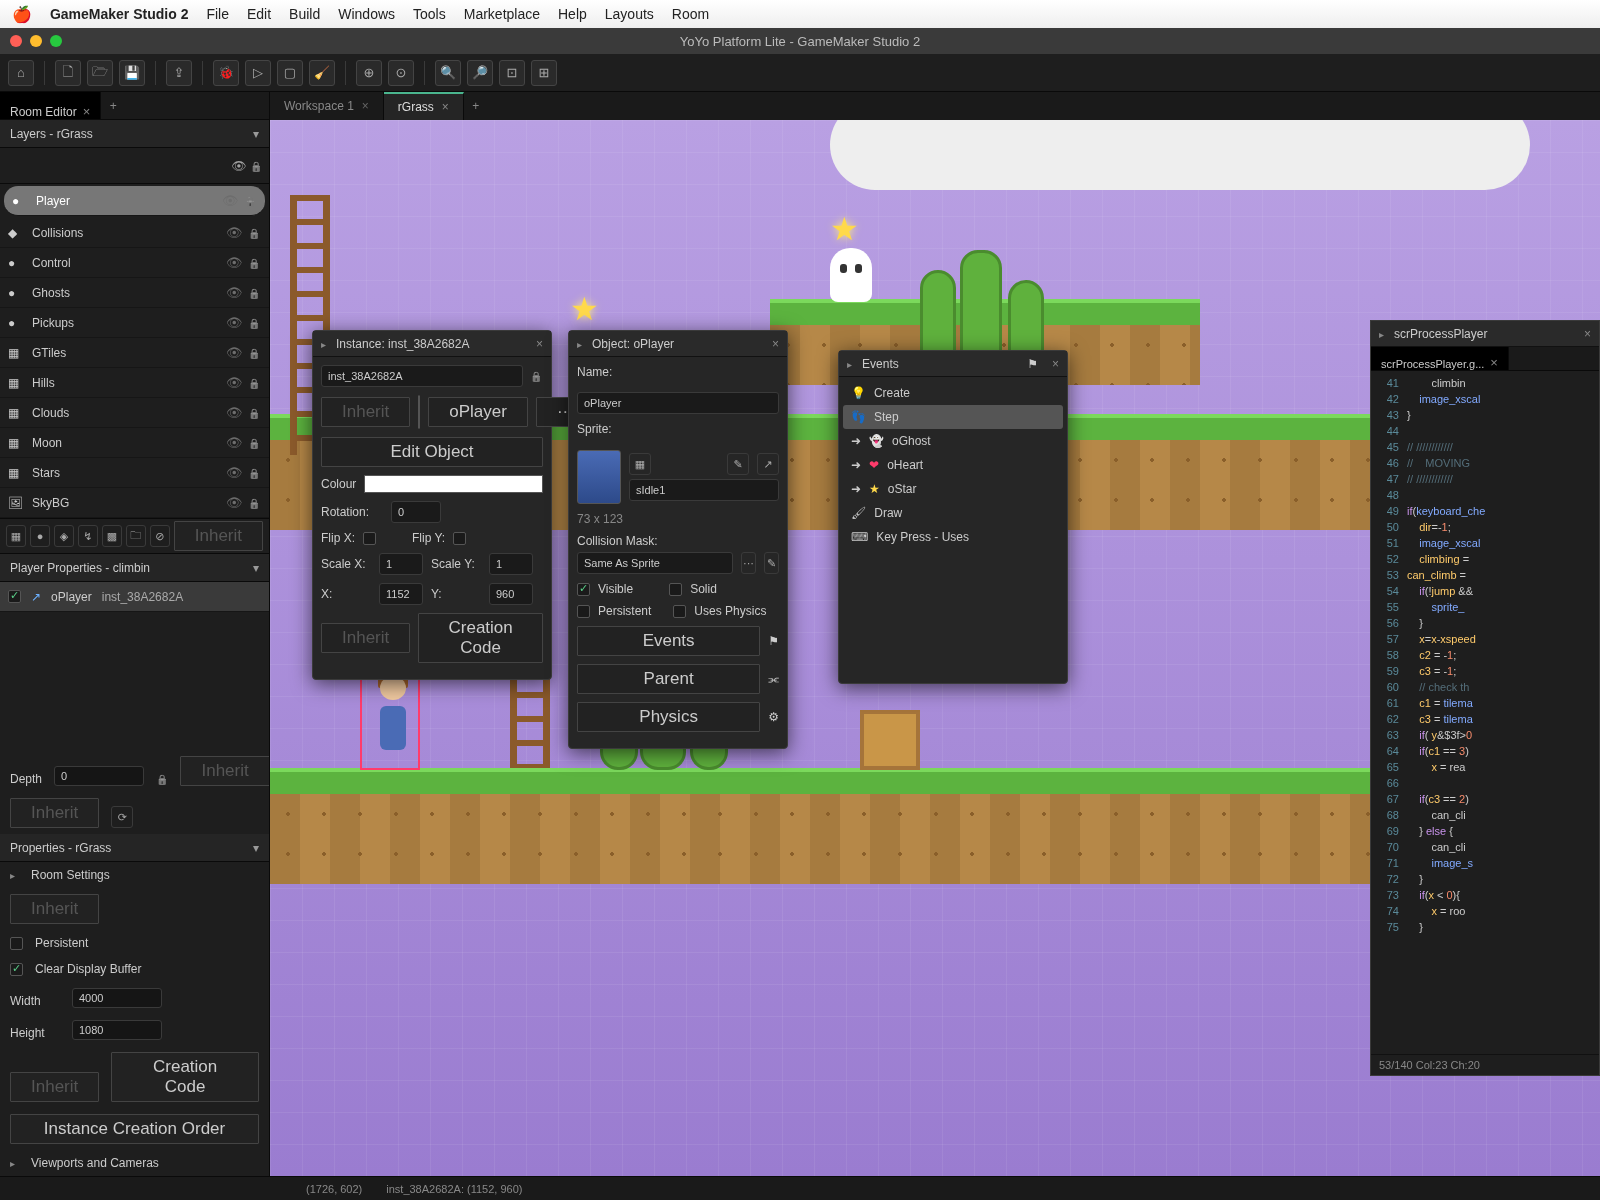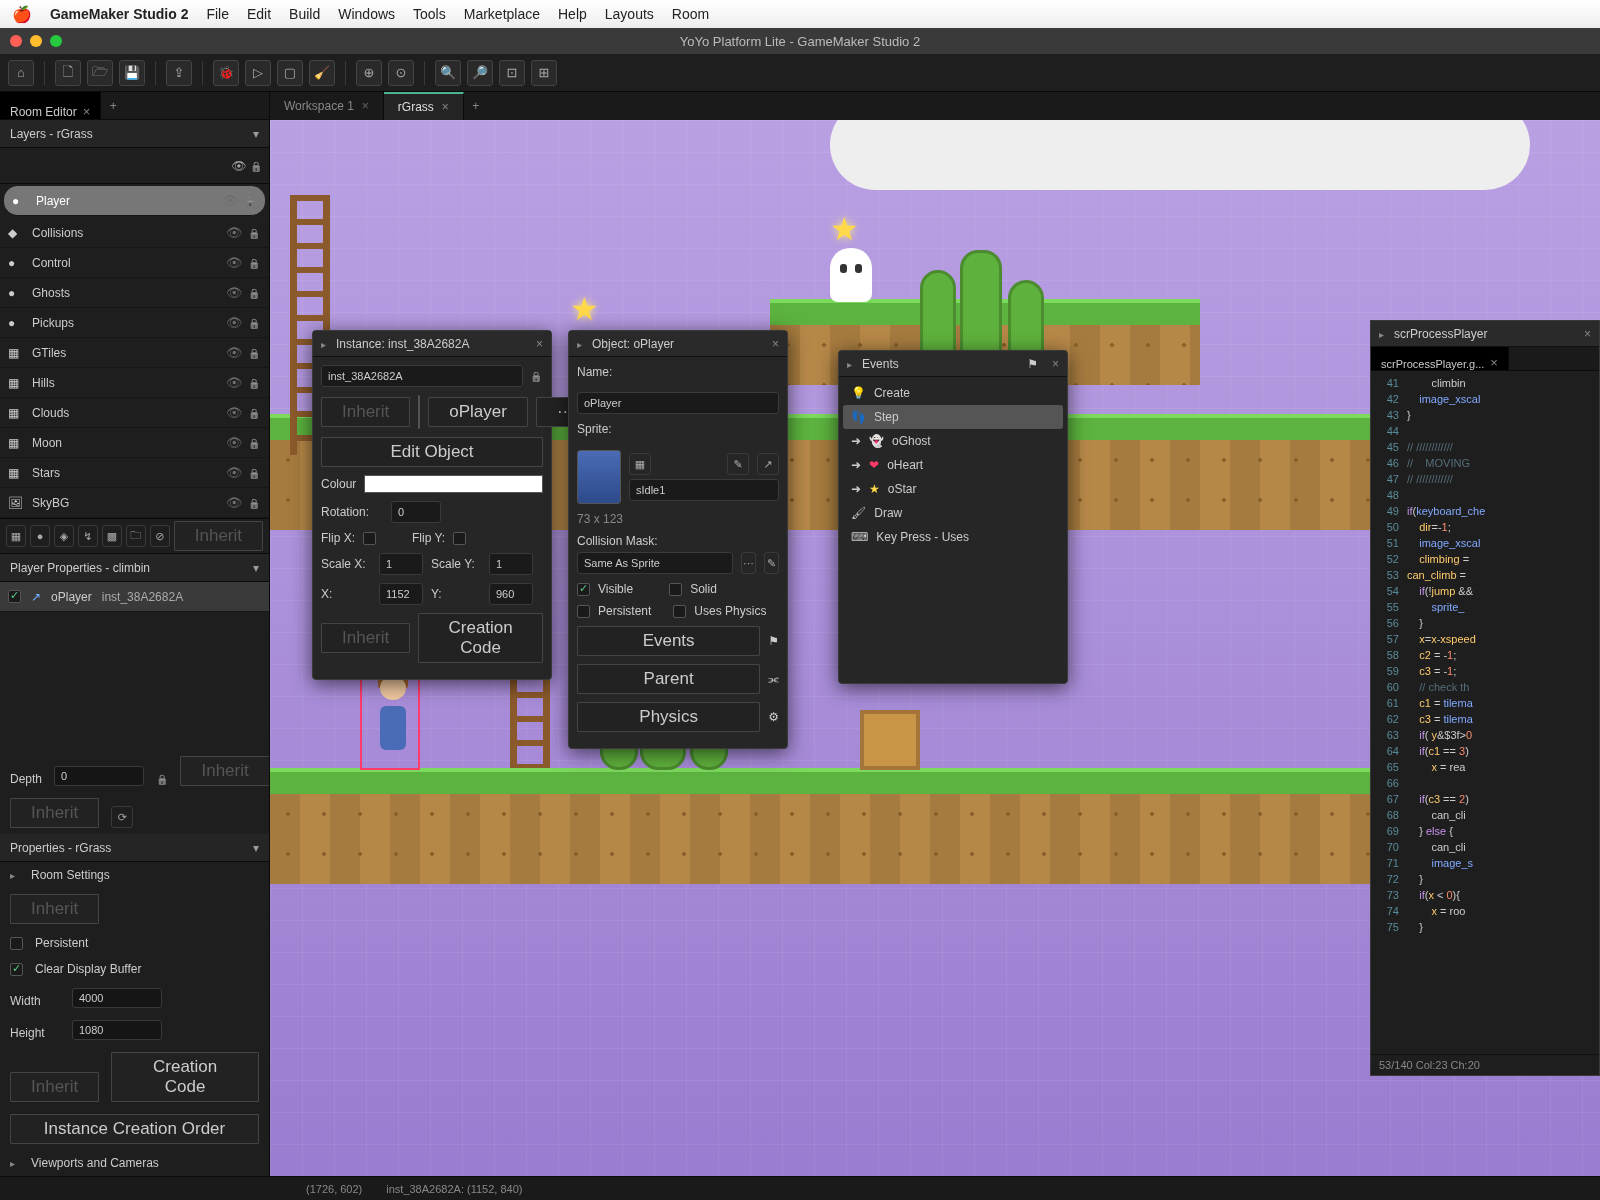--- a/index.html
+++ b/index.html
@@ -539,14 +539,14 @@
         <div class="code-area" id="code-area"><div><span class="ln">41</span>        climbin</div><div><span class="ln">42</span>    <span class="fn">image_xscal</span></div><div><span class="ln">43</span>}</div><div><span class="ln">44</span></div><div><span class="ln">45</span><span class="cm">// //////////// </span></div><div><span class="ln">46</span><span class="cm">//    MOVING</span></div><div><span class="ln">47</span><span class="cm">// //////////// </span></div><div><span class="ln">48</span></div><div><span class="ln">49</span><span class="kw">if</span>(<span class="fn">keyboard_che</span></div><div><span class="ln">50</span>    <span class="var">dir</span>=-<span class="num">1</span>;</div><div><span class="ln">51</span>    <span class="fn">image_xscal</span></div><div><span class="ln">52</span>    <span class="var">climbing</span> = </div><div><span class="ln">53</span><span class="var">can_climb</span> = </div><div><span class="ln">54</span>    <span class="kw">if</span>(!<span class="var">jump</span> &amp;&amp;</div><div><span class="ln">55</span>        <span class="fn">sprite_</span></div><div><span class="ln">56</span>    }</div><div><span class="ln">57</span>    <span class="var">x</span>=<span class="var">x</span>-<span class="var">xspeed</span></div><div><span class="ln">58</span>    <span class="var">c2</span> = -<span class="num">1</span>;</div><div><span class="ln">59</span>    <span class="var">c3</span> = -<span class="num">1</span>;</div><div><span class="ln">60</span>    <span class="cm">// check th</span></div><div><span class="ln">61</span>    <span class="var">c1</span> = <span class="fn">tilema</span></div><div><span class="ln">62</span>    <span class="var">c3</span> = <span class="fn">tilema</span></div><div><span class="ln">63</span>    <span class="kw">if</span>( <span class="var">y</span>&amp;$3f&gt;<span class="num">0</span></div><div><span class="ln">64</span>    <span class="kw">if</span>(<span class="var">c1</span> == <span class="num">3</span>)</div><div><span class="ln">65</span>        <span class="var">x</span> = rea</div><div><span class="ln">66</span></div><div><span class="ln">67</span>    <span class="kw">if</span>(<span class="var">c3</span> == <span class="num">2</span>)</div><div><span class="ln">68</span>        can_cli</div><div><span class="ln">69</span>    } <span class="kw">else</span> {</div><div><span class="ln">70</span>        can_cli</div><div><span class="ln">71</span>        <span class="fn">image_s</span></div><div><span class="ln">72</span>    }</div><div><span class="ln">73</span>    <span class="kw">if</span>(<span class="var">x</span> &lt; <span class="num">0</span>){</div><div><span class="ln">74</span>        <span class="var">x</span> = roo</div><div><span class="ln">75</span>    }</div></div>
         <div style="padding:4px 8px;border-top:1px solid #111;color:#888;font-size:11px">53/140 Col:23 Ch:20</div>
       </div>
     </div>
   </div>
 </div>
 
 <div class="statusbar">
   <span style="width:270px"></span>
   <span>(1726, 602)</span>
-  <span>inst_38A2682A: (1152, 840)</span>
+  <span>inst_38A2682A: (1152, 960)</span>
 </div>
 
 </body></html>

